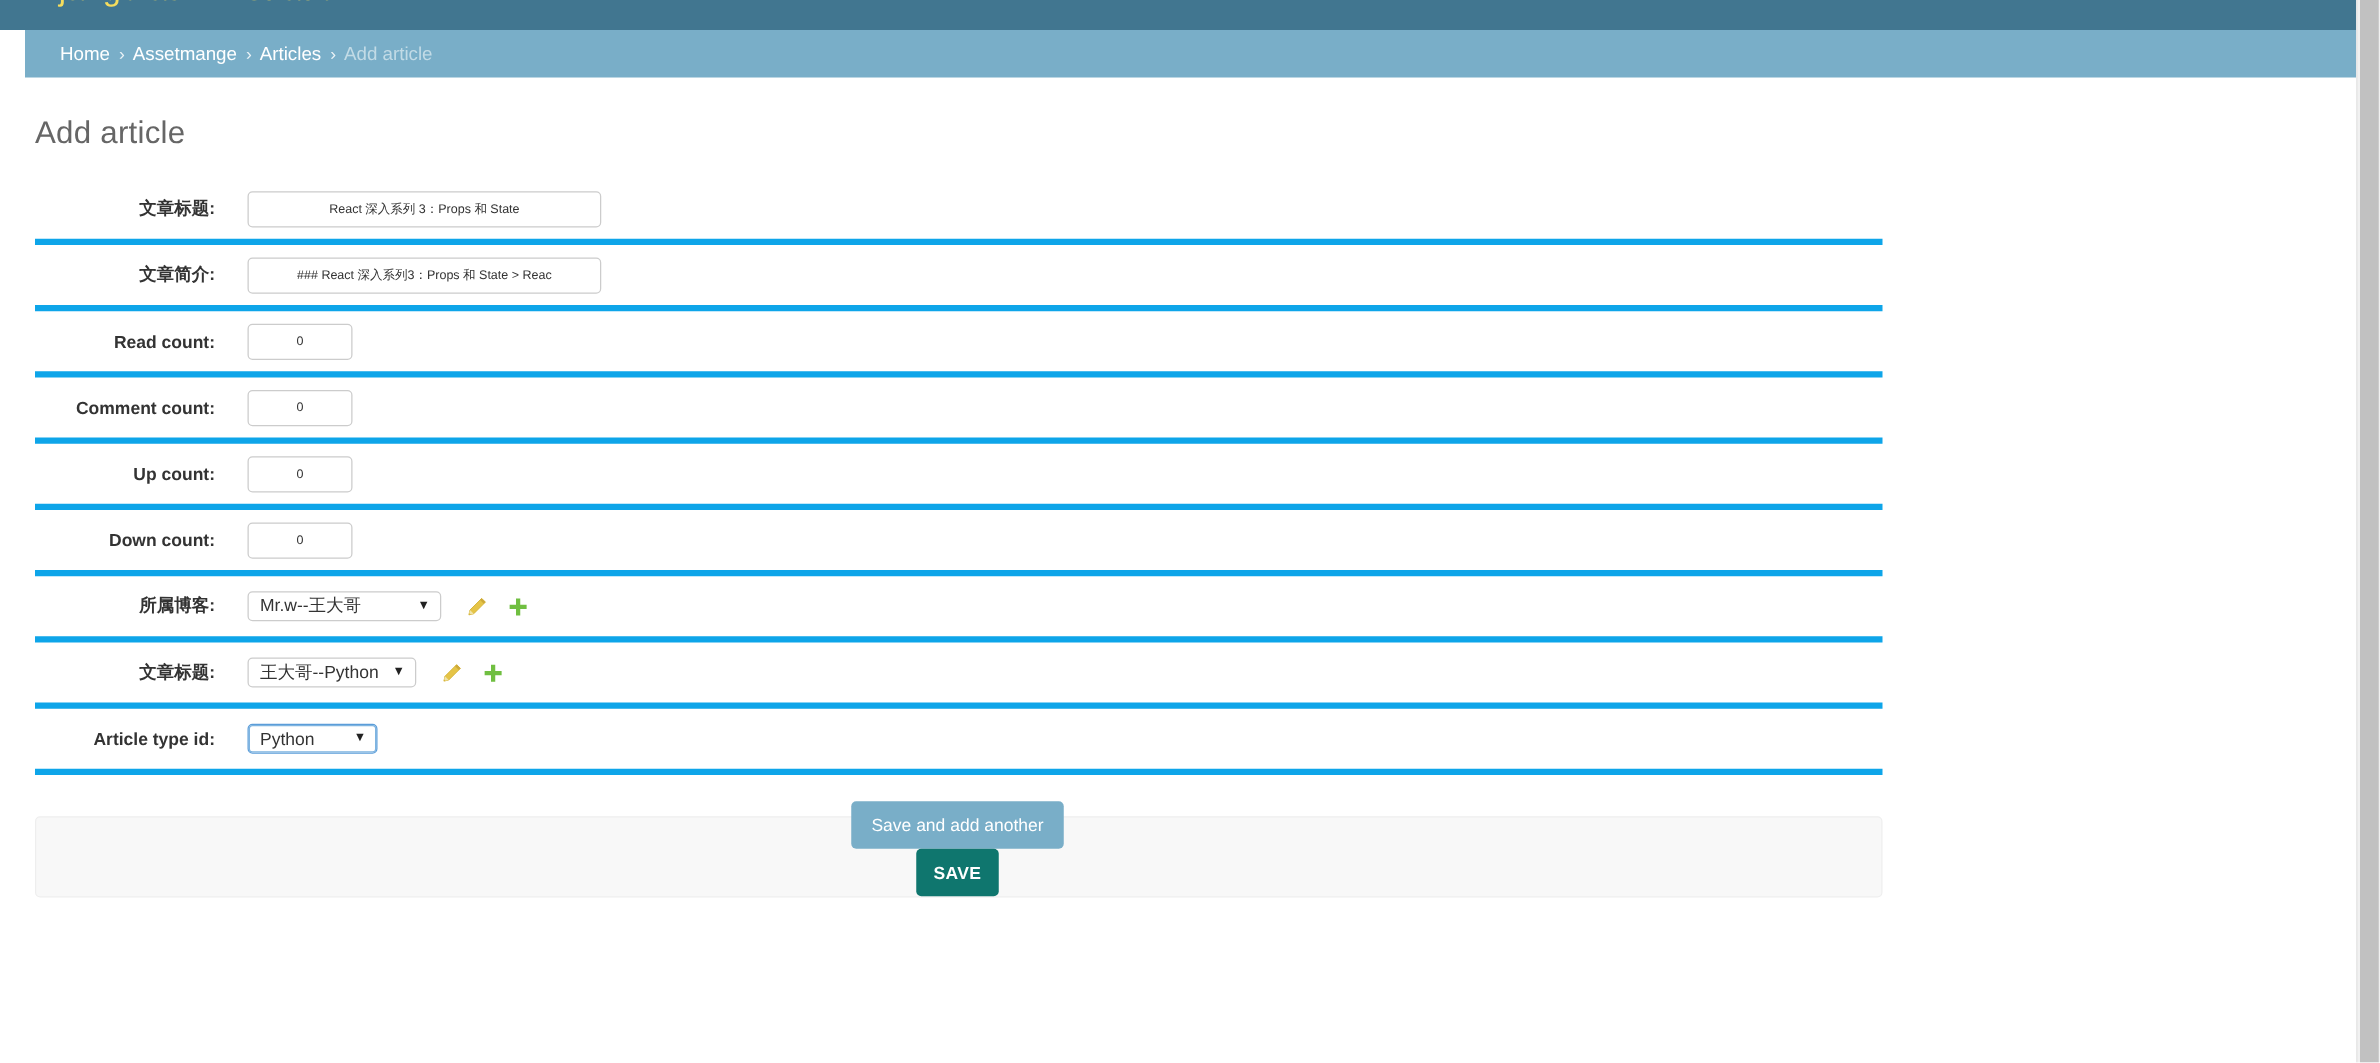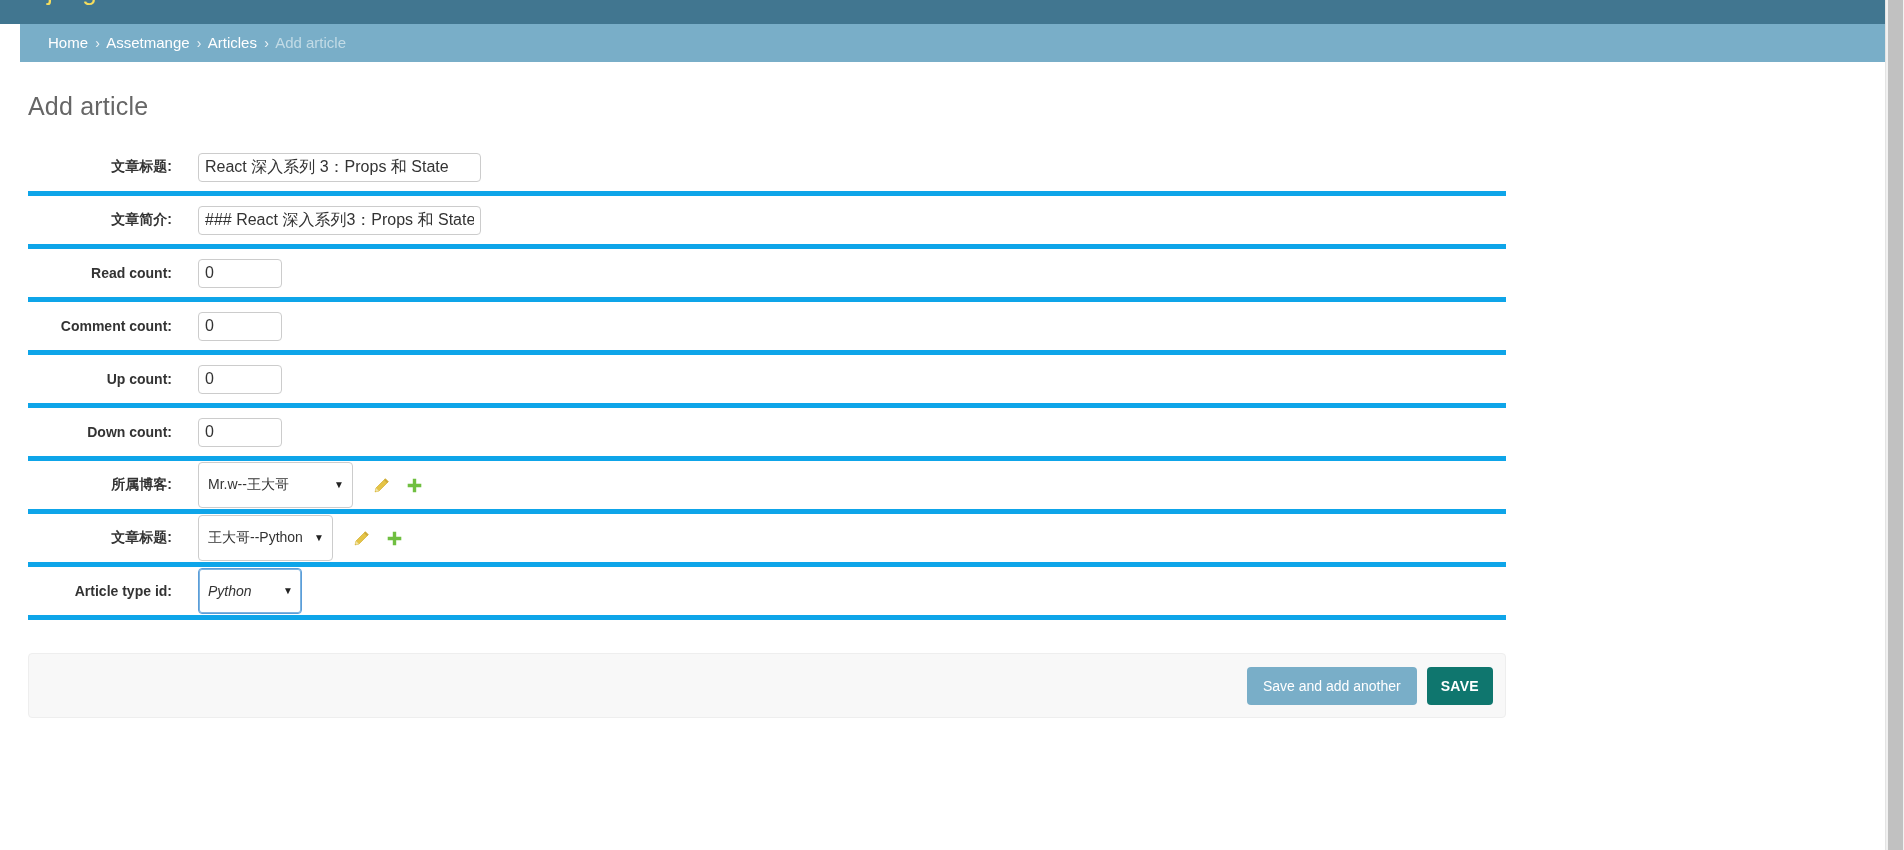--- a/index.html
+++ b/index.html
@@ -100,35 +100,36 @@
     white-space: nowrap;
   }
   .field-wrap {
     display: flex;
     align-items: center;
   }
   input.text-input {
     height: 29px;
     padding: 4px 6px;
     font-family: "Liberation Sans", sans-serif;
-    font-size: 16px;
+    font-size: 10px;
     color: #333333;
     border: 1px solid #cccccc;
     border-radius: 4px;
     background: #ffffff;
     outline: none;
+    text-align: center;
   }
   input.wide { width: 283px; }
   input.num  { width: 84px; }
 
   .select-box {
     position: relative;
     display: inline-flex;
     align-items: center;
-    height: 46px;
+    height: 24px;
     border: 1px solid #cccccc;
     border-radius: 4px;
     background: #ffffff;
     padding: 0 26px 0 9px;
     font-size: 14px;
     color: #333333;
     white-space: nowrap;
     cursor: default;
   }
   .select-box.focused {
@@ -139,21 +140,21 @@
     position: absolute;
     right: 8px;
     top: 50%;
     transform: translateY(-50%);
     font-size: 10px;
     color: #222222;
     line-height: 1;
   }
   .sel-blog { min-width: 155px; }
   .sel-cat  { min-width: 135px; }
-  .sel-type { min-width: 104px; font-style: italic; }
+  .sel-type { min-width: 104px; }
 
   .icon-btn {
     display: inline-flex;
     align-items: center;
     justify-content: center;
     width: 20px; height: 20px;
     margin-left: 13px;
     cursor: pointer;
   }
   .icon-btn:first-of-type { margin-left: 18px; }
@@ -163,20 +164,21 @@
     margin-top: 33px;
     width: 1478px;
     height: 65px;
     background: #f8f8f8;
     border: 1px solid #eeeeee;
     border-radius: 4px;
     display: flex;
     align-items: center;
     justify-content: flex-end;
     padding-right: 12px;
+    flex-direction: column;
   }
   .btn {
     font-family: "Liberation Sans", sans-serif;
     font-size: 14px;
     color: #ffffff;
     background: #79aec8;
     border: none;
     border-radius: 4px;
     padding: 11px 16px;
     margin-left: 10px;

